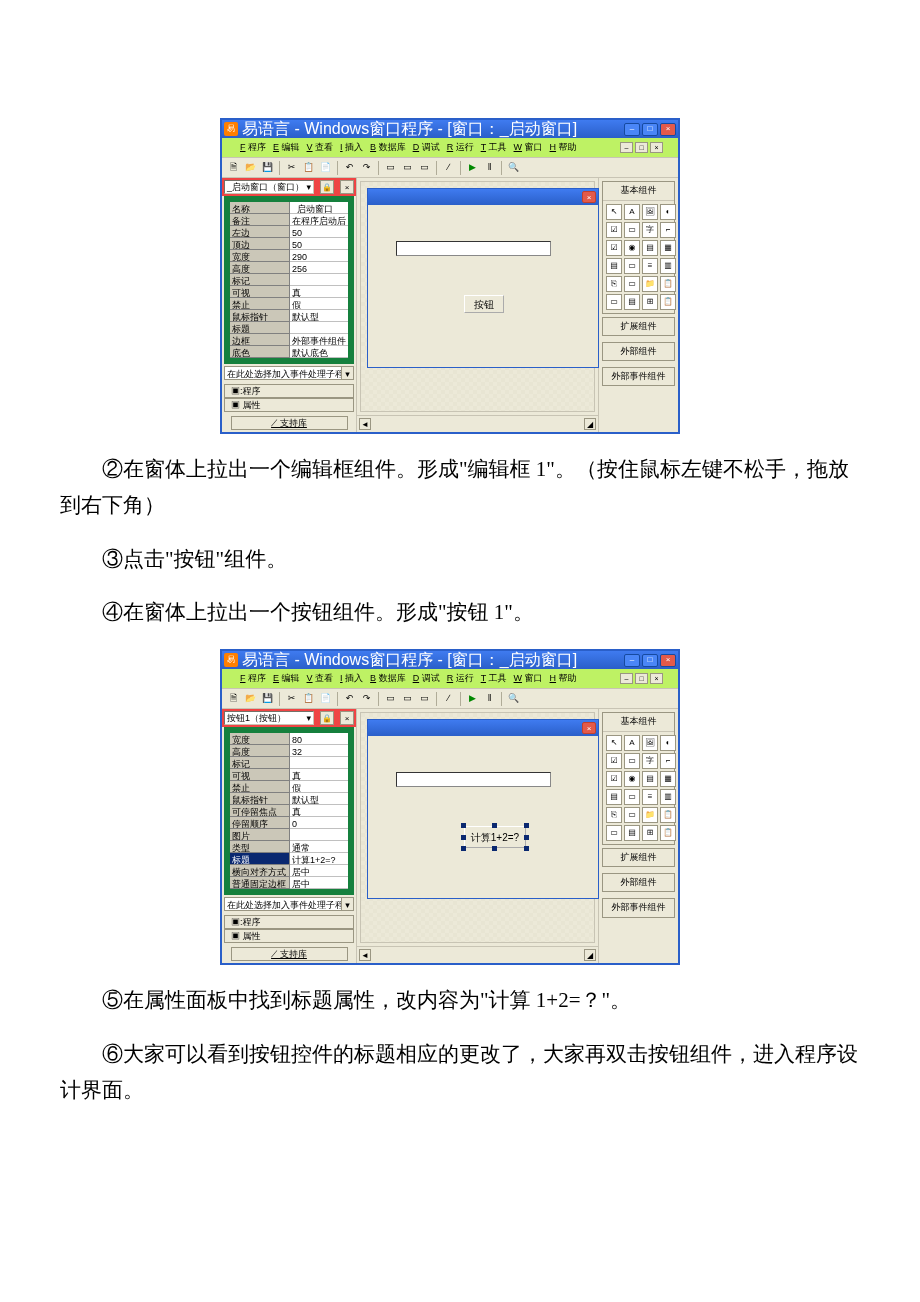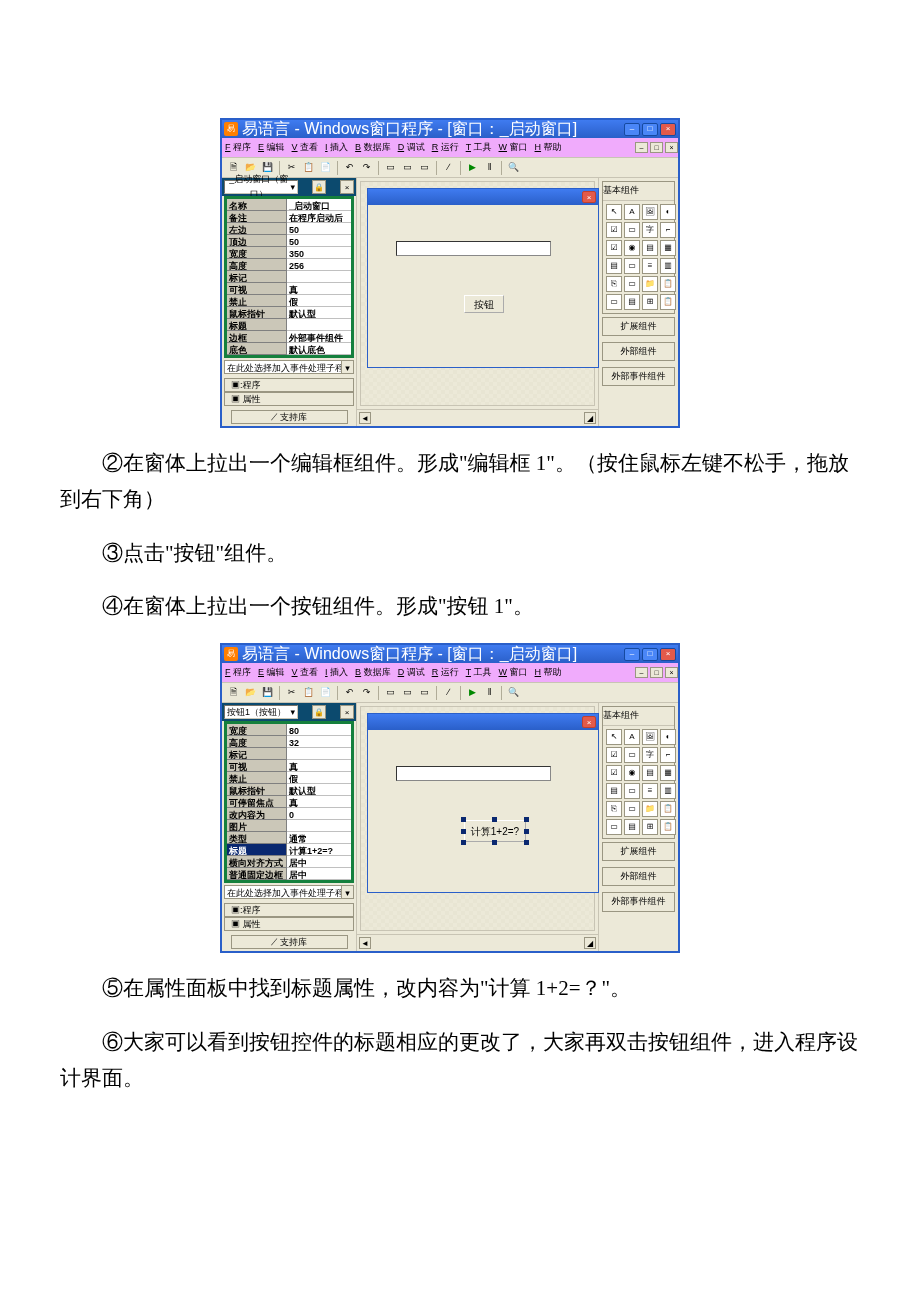--- a/index.html
+++ b/index.html
@@ -48,22 +48,22 @@
     border: 1px solid #164aa0;
     display: flex; align-items: center; justify-content: center;
     color: #fff; font-size: 8px;
     border-radius: 2px;
   }
   .wb.close { background: #e35a4a; }
 
   
   .menubar {
     display: flex; justify-content: space-between; align-items: center;
-    background: #f0abfc;
-    padding: 2px 0;
+    background: #bef264;
+    padding: 2px 15px;
     border-bottom: 1px solid #c8c4b4;
   }
   .menus { display: flex; gap: 1px; }
   .menus span { padding: 0 3px; }
   .menus u { text-decoration: underline; color: #000; }
   .mb-r { display: flex; gap: 2px; }
   .mb-r .sb {
     width: 13px; height: 11px;
     background: #ece9d8; border: 1px solid #9a9682;
     font-size: 7px; display: flex; align-items: center; justify-content: center;
@@ -85,34 +85,33 @@
   .tsep { width: 1px; height: 14px; background: #b0ac98; margin: 0 2px; }
 
   
   .main { display: flex; background: #ece9d8; }
   .left { width: 135px; display: flex; flex-direction: column; border-right: 1px solid #c8c4b4; }
   .center { flex: 1; display: flex; flex-direction: column; }
   .right { width: 80px; border-left: 1px solid #c8c4b4; display: flex; flex-direction: column; }
 
   
   .prop-hdr {
-    display: flex; gap: 14px; padding: 2px;
-    background: #0c4a6e;
-    text-align: center;
+    display: flex; gap: 6px; padding: 2px;
+    background: #ef4444;
   }
   .prop-hdr .combo {
     flex: 1; background: #fff; border: 1px inset #c8c4b4;
     display: flex; align-items: center; justify-content: space-between;
     padding: 0 2px; height: 14px;
   }
   .pq { width: 14px; height: 14px; border: 1px solid #9a9682; background: #ece9d8;
     display: flex; align-items: center; justify-content: center; font-size: 8px; }
 
   
-  .pgrid { background: #fff; border: 3px solid #15803d; margin: 0 2px; font-weight: bold; }
+  .pgrid { background: #fff; border: 6px solid #15803d; margin: 0 2px; }
   .prow { display: flex; height: 12px; font-size: 9px; }
   .prow .k {
     width: 60px; background: #cbc7b8; padding: 0 2px;
     border-right: 1px solid #808080; border-bottom: 1px solid #808080;
     overflow: hidden; white-space: nowrap;
   }
   .prow.sel .k { background: #0a2870; color: #fff; }
   .prow .v {
     flex: 1; background: #fff; padding: 0 2px;
     border-bottom: 1px solid #c0c0c0;
@@ -122,21 +121,21 @@
     display: flex; background: #fff; border: 1px solid #9a9682; margin: 2px; height: 14px;
   }
   .p-evt .txt { flex: 1; padding: 0 2px; overflow: hidden; white-space: nowrap; }
   .p-evt .dd { width: 12px; background: #ece9d8; border-left: 1px solid #9a9682; text-align: center; }
 
   .p-btm { display: flex; justify-content: space-around; padding: 2px; flex-direction: column; }
   .pbtn {
     border: 1px solid #9a9682; background: #ece9d8;
     padding: 0 6px; height: 14px; display: flex; align-items: center;
   }
-  .suplib { display: flex; justify-content: center; padding: 2px; }
+  .suplib { display: flex; justify-content: center; padding: 2px; text-decoration: underline; }
 
   
   .designer {
     margin: 3px; flex: 1;
     background: repeating-conic-gradient(#ece9d8 0% 25%, #e8e5d3 0% 50%) 0 0/8px 8px;
     background-color: #ece9d8;
     position: relative;
     border: 1px solid #c8c4b4;
     min-height: 185px;
   }
@@ -168,21 +167,21 @@
   .design-bottom { display: flex; justify-content: space-between; padding: 2px;
     background: #ece9d8; border-top: 1px solid #c8c4b4; }
   .sarrow { width: 12px; height: 12px; background: #ece9d8; border: 1px solid #9a9682;
     display: flex; align-items: center; justify-content: center; font-size: 8px; }
 
   
   .pal-sec {
     border: 1px solid #9a9682; margin: 3px 3px 0 3px;
   }
   .pal-hdr {
-    background: #ece9d8; 
+    background: #ece9d8; text-align: center;
     padding: 1px 0; border-bottom: 1px solid #c8c4b4;
   }
   .pal-body {
     display: grid; grid-template-columns: repeat(4, 1fr);
     gap: 2px; padding: 3px;
     background: #ece9d8;
   }
   .pi {
     width: 16px; height: 16px; border: 1px solid #9a9682;
     background: #fff; display: flex; align-items: center; justify-content: center;
@@ -270,21 +269,21 @@
           <div class="prow">
             <div class="k">左边</div>
             <div class="v">50</div>
           </div>
           <div class="prow">
             <div class="k">顶边</div>
             <div class="v">50</div>
           </div>
           <div class="prow">
             <div class="k">宽度</div>
-            <div class="v">350</div>
+            <div class="v">290</div>
           </div>
           <div class="prow">
             <div class="k">高度</div>
             <div class="v">256</div>
           </div>
           <div class="prow">
             <div class="k">标记</div>
             <div class="v"></div>
           </div>
           <div class="prow">
@@ -467,21 +466,21 @@
           </div>
           <div class="prow">
             <div class="k">鼠标指针</div>
             <div class="v">默认型</div>
           </div>
           <div class="prow">
             <div class="k">可停留焦点</div>
             <div class="v">真</div>
           </div>
           <div class="prow">
-            <div class="k">改内容为</div>
+            <div class="k">停留顺序</div>
             <div class="v">0</div>
           </div>
           <div class="prow">
             <div class="k">图片</div>
             <div class="v"></div>
           </div>
           <div class="prow">
             <div class="k">类型</div>
             <div class="v">通常</div>
           </div>

